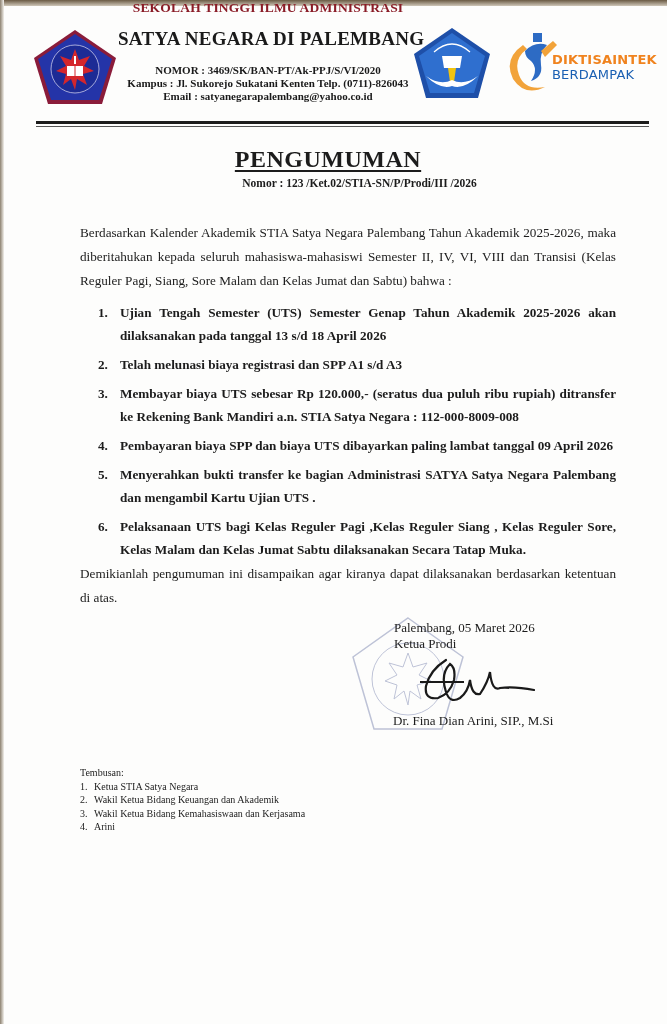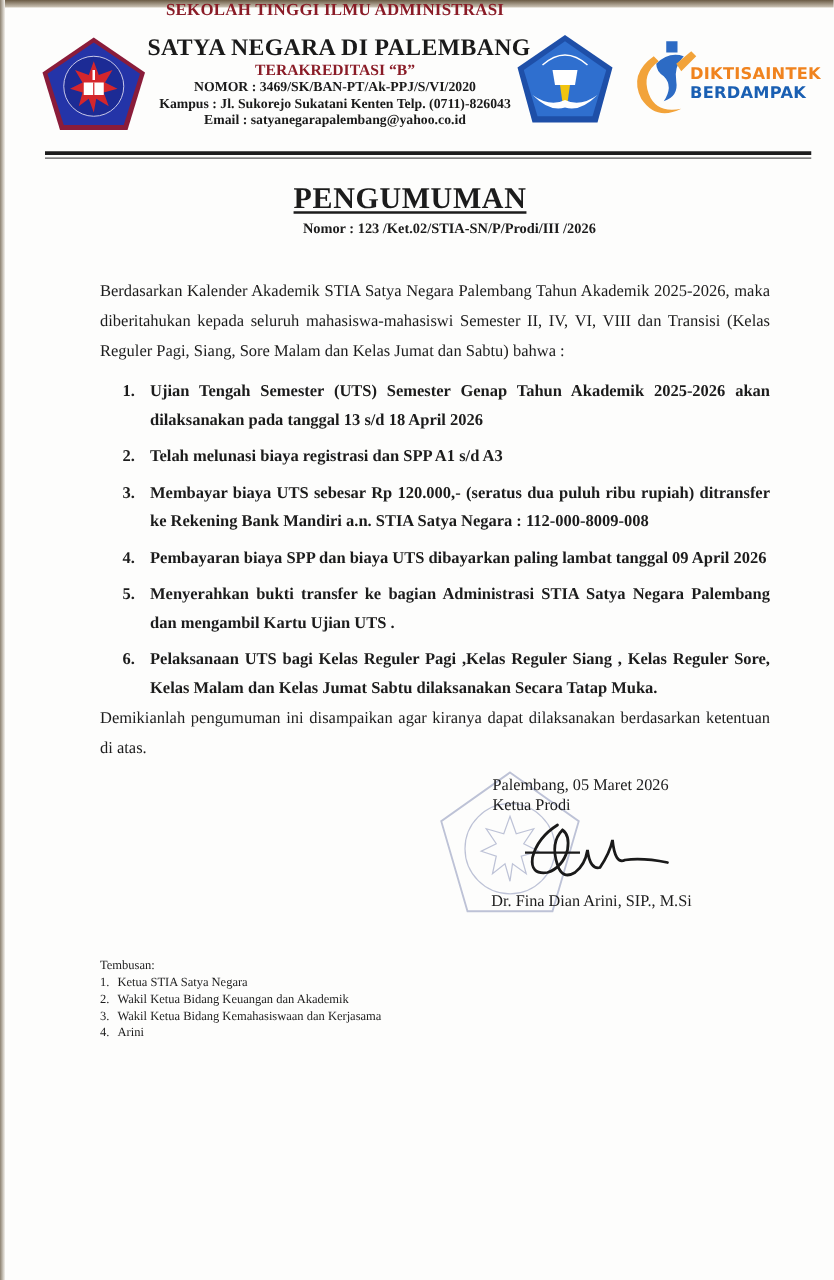--- a/index.html
+++ b/index.html
@@ -12,21 +12,21 @@
   }
   .page { position: absolute; inset: 0; }
   .edge-top { position: absolute; left: 0; top: 0; width: 667px; height: 6px; background: linear-gradient(#6a5a44, #cfc7b9); }
   .edge-left { position: absolute; left: 0; top: 0; width: 4px; height: 1024px; background: linear-gradient(90deg, #8c8170, #f3f1ec); }
 
   
   .logo-left { position: absolute; left: 32px; top: 28px; width: 86px; height: 78px; }
   .logo-gov { position: absolute; left: 412px; top: 26px; width: 80px; height: 76px; }
   .logo-dikti { position: absolute; left: 495px; top: 25px; width: 165px; height: 78px; }
   .dikti-text1 { position: absolute; left: 552px; top: 52px; font-family: "DejaVu Sans", sans-serif; font-weight: bold; font-size: 13px; color: #f0831e; letter-spacing: 0.2px; }
-  .dikti-text2 { position: absolute; left: 552px; top: 67px; font-family: "DejaVu Sans", sans-serif; font-weight: bold; font-size: 13px; color: #1a5fb2; letter-spacing: 0.2px; }
+  .dikti-text2 { position: absolute; left: 552px; top: 67px; font-family: "DejaVu Sans", sans-serif; font-weight: normal; font-size: 13px; color: #1a5fb2; letter-spacing: 0.2px; }
 
   .hdr { position: absolute; left: 118px; width: 300px; text-align: center; font-weight: bold; white-space: nowrap; }
   .hdr-1 { top: 0; font-size: 13.5px; color: #8a1c27; letter-spacing: 0.2px; }
   .hdr-2 { top: 28px; font-size: 19px; color: #1a1a1a; letter-spacing: 0.3px; }
   .hdr-3 { top: 49px; font-size: 12.5px; color: #8a1c27; }
   .hdr-4 { top: 64px; font-size: 11px; color: #1a1a1a; }
   .hdr-5 { top: 77px; font-size: 11px; color: #1a1a1a; }
   .hdr-6 { top: 90px; font-size: 11px; color: #1a1a1a; }
 
   .rule-thick { position: absolute; left: 36px; top: 121px; width: 613px; height: 3px; background: #1c1c1c; }
@@ -69,21 +69,20 @@
     <polygon points="43,6 80,31 67,72 19,72 6,31" fill="#2434a8"></polygon>
     <circle cx="43" cy="41" r="24" fill="#1c2b95" stroke="#c8c8e8" stroke-width="0.8"></circle>
     <polygon points="43,21 47,32 58,28 52,38 62,43 51,46 55,57 45,51 43,62 39,51 31,57 34,46 24,43 34,38 28,28 39,32" fill="#d4262c"></polygon>
     <rect x="35" y="38" width="16" height="10" fill="#ffffff"></rect>
     <line x1="43" y1="38" x2="43" y2="48" stroke="#d4262c" stroke-width="1"></line>
     <rect x="42" y="28" width="2" height="8" fill="#ffffff"></rect>
   </svg>
 
   <div class="hdr hdr-1">SEKOLAH TINGGI ILMU ADMINISTRASI</div>
   <div class="hdr hdr-2">SATYA NEGARA DI PALEMBANG</div>
-  <div class="hdr hdr-3">TERAKREDITASI “B”</div>
   <div class="hdr hdr-4">NOMOR : 3469/SK/BAN-PT/Ak-PPJ/S/VI/2020</div>
   <div class="hdr hdr-5">Kampus : Jl. Sukorejo Sukatani Kenten Telp. (0711)-826043</div>
   <div class="hdr hdr-6">Email : satyanegarapalembang@yahoo.co.id</div>
 
   <svg class="logo-gov" viewBox="0 0 80 76">
     <polygon points="40,2 78,28 66,72 14,72 2,28" fill="#1e4fa8"></polygon>
     <polygon points="40,7 73,30 62,67 18,67 7,30" fill="#2f6fcf"></polygon>
     <path d="M22 26 Q40 10 58 26" fill="none" stroke="#ffffff" stroke-width="1.2"></path>
     <path d="M30 30 L50 30 L48 42 L32 42 Z" fill="#ffffff"></path>
     <path d="M36 42 L44 42 L42 56 L38 56 Z" fill="#f1c40f"></path>
@@ -105,21 +104,21 @@
   <div class="title">PENGUMUMAN</div>
   <div class="nomor">Nomor : 123 /Ket.02/STIA-SN/P/Prodi/III /2026</div>
 
   <div class="intro">Berdasarkan Kalender Akademik STIA Satya Negara Palembang Tahun Akademik 2025-2026, maka diberitahukan kepada seluruh mahasiswa-mahasiswi Semester II, IV, VI, VIII dan Transisi (Kelas Reguler Pagi, Siang, Sore Malam dan Kelas Jumat dan Sabtu) bahwa :</div>
 
   <ol class="list">
     <li><span class="num">1.</span><span>Ujian Tengah Semester (UTS) Semester Genap Tahun Akademik 2025-2026 akan dilaksanakan pada tanggal 13 s/d 18 April 2026</span></li>
     <li><span class="num">2.</span><span>Telah melunasi  biaya registrasi  dan SPP  A1 s/d A3</span></li>
     <li><span class="num">3.</span><span>Membayar biaya UTS sebesar Rp 120.000,- (seratus dua puluh ribu rupiah) ditransfer ke Rekening Bank Mandiri a.n.  STIA Satya Negara : 112-000-8009-008</span></li>
     <li><span class="num">4.</span><span>Pembayaran biaya SPP  dan biaya UTS dibayarkan paling lambat tanggal 09 April 2026</span></li>
-    <li><span class="num">5.</span><span>Menyerahkan bukti transfer ke bagian Administrasi STIA Satya Negara Palembang dan mengambil Kartu Ujian UTS .</span></li>
+    <li><span class="num">5.</span><span>Menyerahkan bukti transfer ke bagian Administrasi SATYA Satya Negara Palembang dan mengambil Kartu Ujian UTS .</span></li>
     <li><span class="num">6.</span><span>Pelaksanaan UTS bagi Kelas Reguler Pagi ,Kelas Reguler Siang , Kelas Reguler Sore, Kelas Malam dan Kelas Jumat Sabtu dilaksanakan Secara Tatap Muka.</span></li>
   </ol>
 
   <div class="closing">Demikianlah pengumuman ini disampaikan agar kiranya dapat dilaksanakan berdasarkan ketentuan di atas.</div>
 
   <svg class="stamp" viewBox="0 0 116 118">
     <polygon points="58,3 113,42 92,114 24,114 3,42" fill="none" stroke="#8a93b8" stroke-width="1.5"></polygon>
     <circle cx="58" cy="64" r="36" fill="none" stroke="#8a93b8" stroke-width="1"></circle>
     <polygon points="58,38 63,52 77,48 69,60 81,66 67,70 71,84 60,76 58,90 54,76 44,84 47,70 35,66 47,60 39,48 53,52" fill="none" stroke="#8a93b8" stroke-width="1"></polygon>
   </svg>

